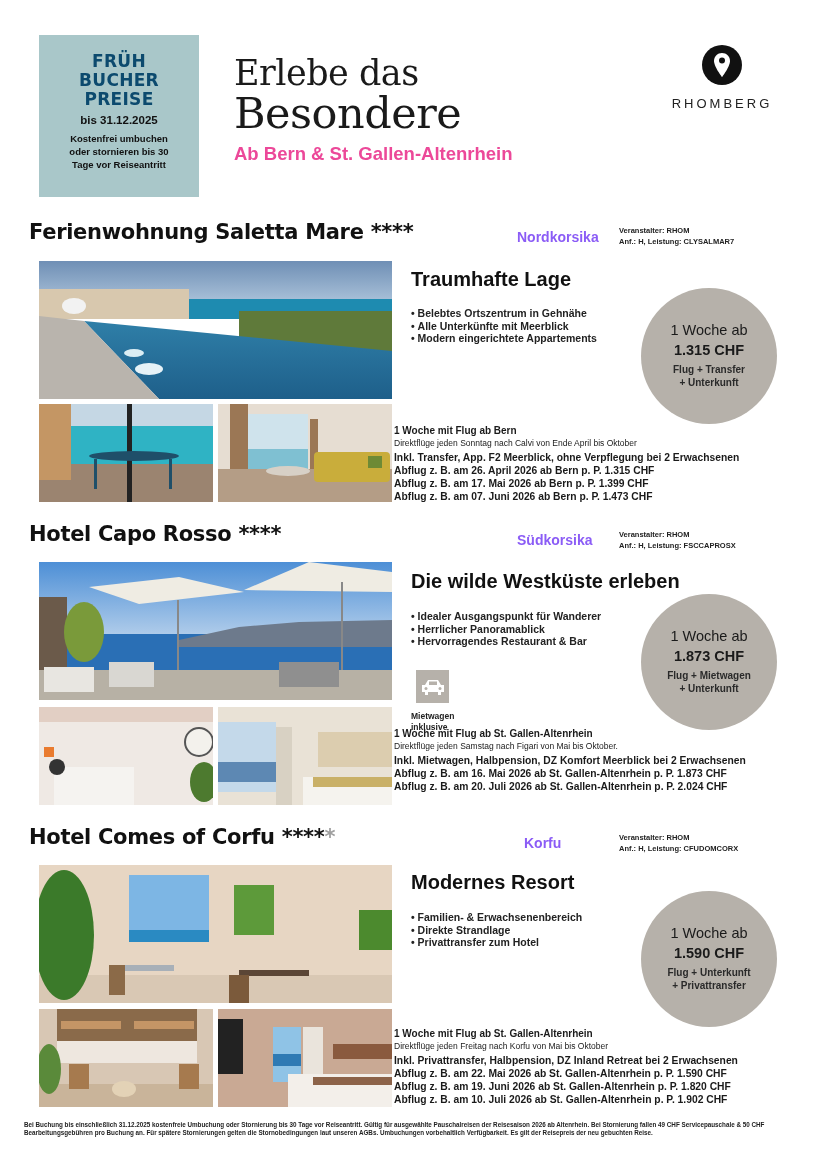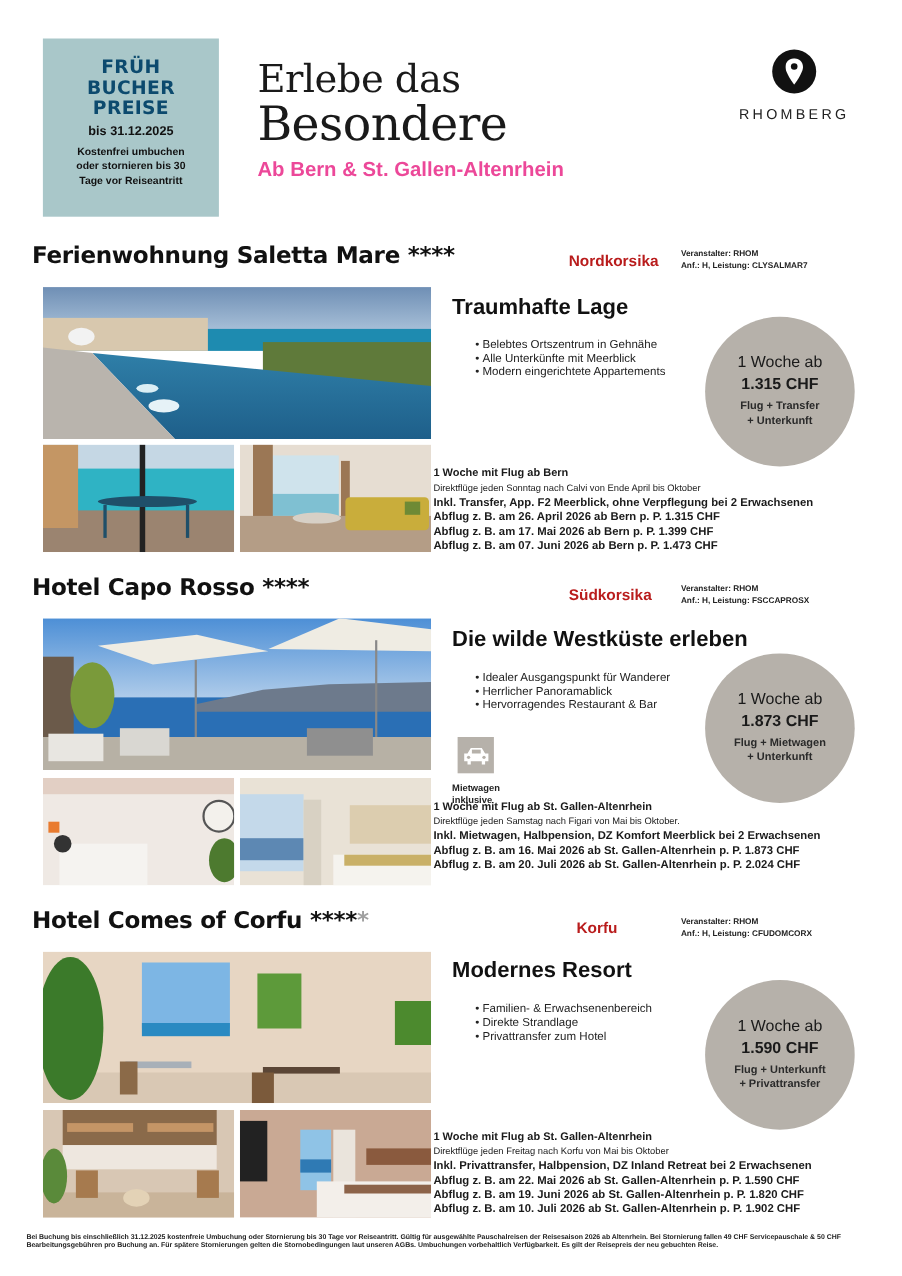--- a/index.html
+++ b/index.html
@@ -17,28 +17,28 @@
   .headline-sub { font-weight: bold; font-size: 18.5px; margin-top: 8px; color: #ec4899; }
 
   .logo { position: absolute; left: 662px; top: 45px; width: 120px; text-align: center; }
   .logo-circle { width: 40px; height: 40px; border-radius: 50%; background: #111; margin: 0 auto; display: flex; align-items: center; justify-content: center; }
   .logo-text { font-size: 13px; letter-spacing: 3px; margin-top: 11px; color: #222; }
 
   .offer { position: absolute; left: 0; width: 820px; }
   .offer-title { position: absolute; left: 29px; top: 0; font-family: "DejaVu Sans", sans-serif; font-weight: bold; font-size: 21px; letter-spacing: -0.3px; color: #111; white-space: nowrap; }
   .offer-title .stars { font-weight: bold; }
   .offer-title .star-grey { color: #a0a0a0; }
-  .region { position: absolute; font-size: 14px; font-weight: bold; color: #b91c1c; }
+  .region { position: absolute; font-size: 14px; font-weight: bold; color: #8b5cf6; }
   .meta { position: absolute; left: 619px; font-size: 7.5px; line-height: 11px; color: #222; font-weight: bold; }
 
   .img-main { position: absolute; left: 39px; width: 353px; height: 138px; overflow: hidden; }
   .img-small { position: absolute; width: 174px; height: 98px; overflow: hidden; }
 
   .subhead { position: absolute; left: 411px; font-weight: bold; font-size: 20px; color: #111; white-space: nowrap; }
-  .bullets { position: absolute; left: 411px; font-size: 10.5px; line-height: 12.5px; font-weight: normal; color: #222; list-style: none; margin-left: 21px; }
+  .bullets { position: absolute; left: 411px; font-size: 10.5px; line-height: 12.5px; font-weight: bold; color: #222; list-style: none; }
   .bullets li::before { content: "\2022\00a0"; }
 
   .price-circle { position: absolute; left: 641px; width: 136px; height: 136px; border-radius: 50%; background: #b6b1aa; text-align: center; padding-top: 34px; color: #1a1a1a; }
   .price-label { font-size: 14.5px; }
   .price-value { font-size: 14.5px; font-weight: bold; margin-top: 4px; }
   .price-includes { font-size: 10px; line-height: 12.5px; font-weight: bold; margin-top: 6px; color: #2a2a2a; }
 
   .details { position: absolute; left: 394px; width: 390px; color: #1a1a1a; }
   .details-head { font-weight: bold; font-size: 10px; }
   .details-sub { font-size: 8.5px; margin-top: 2px; }

